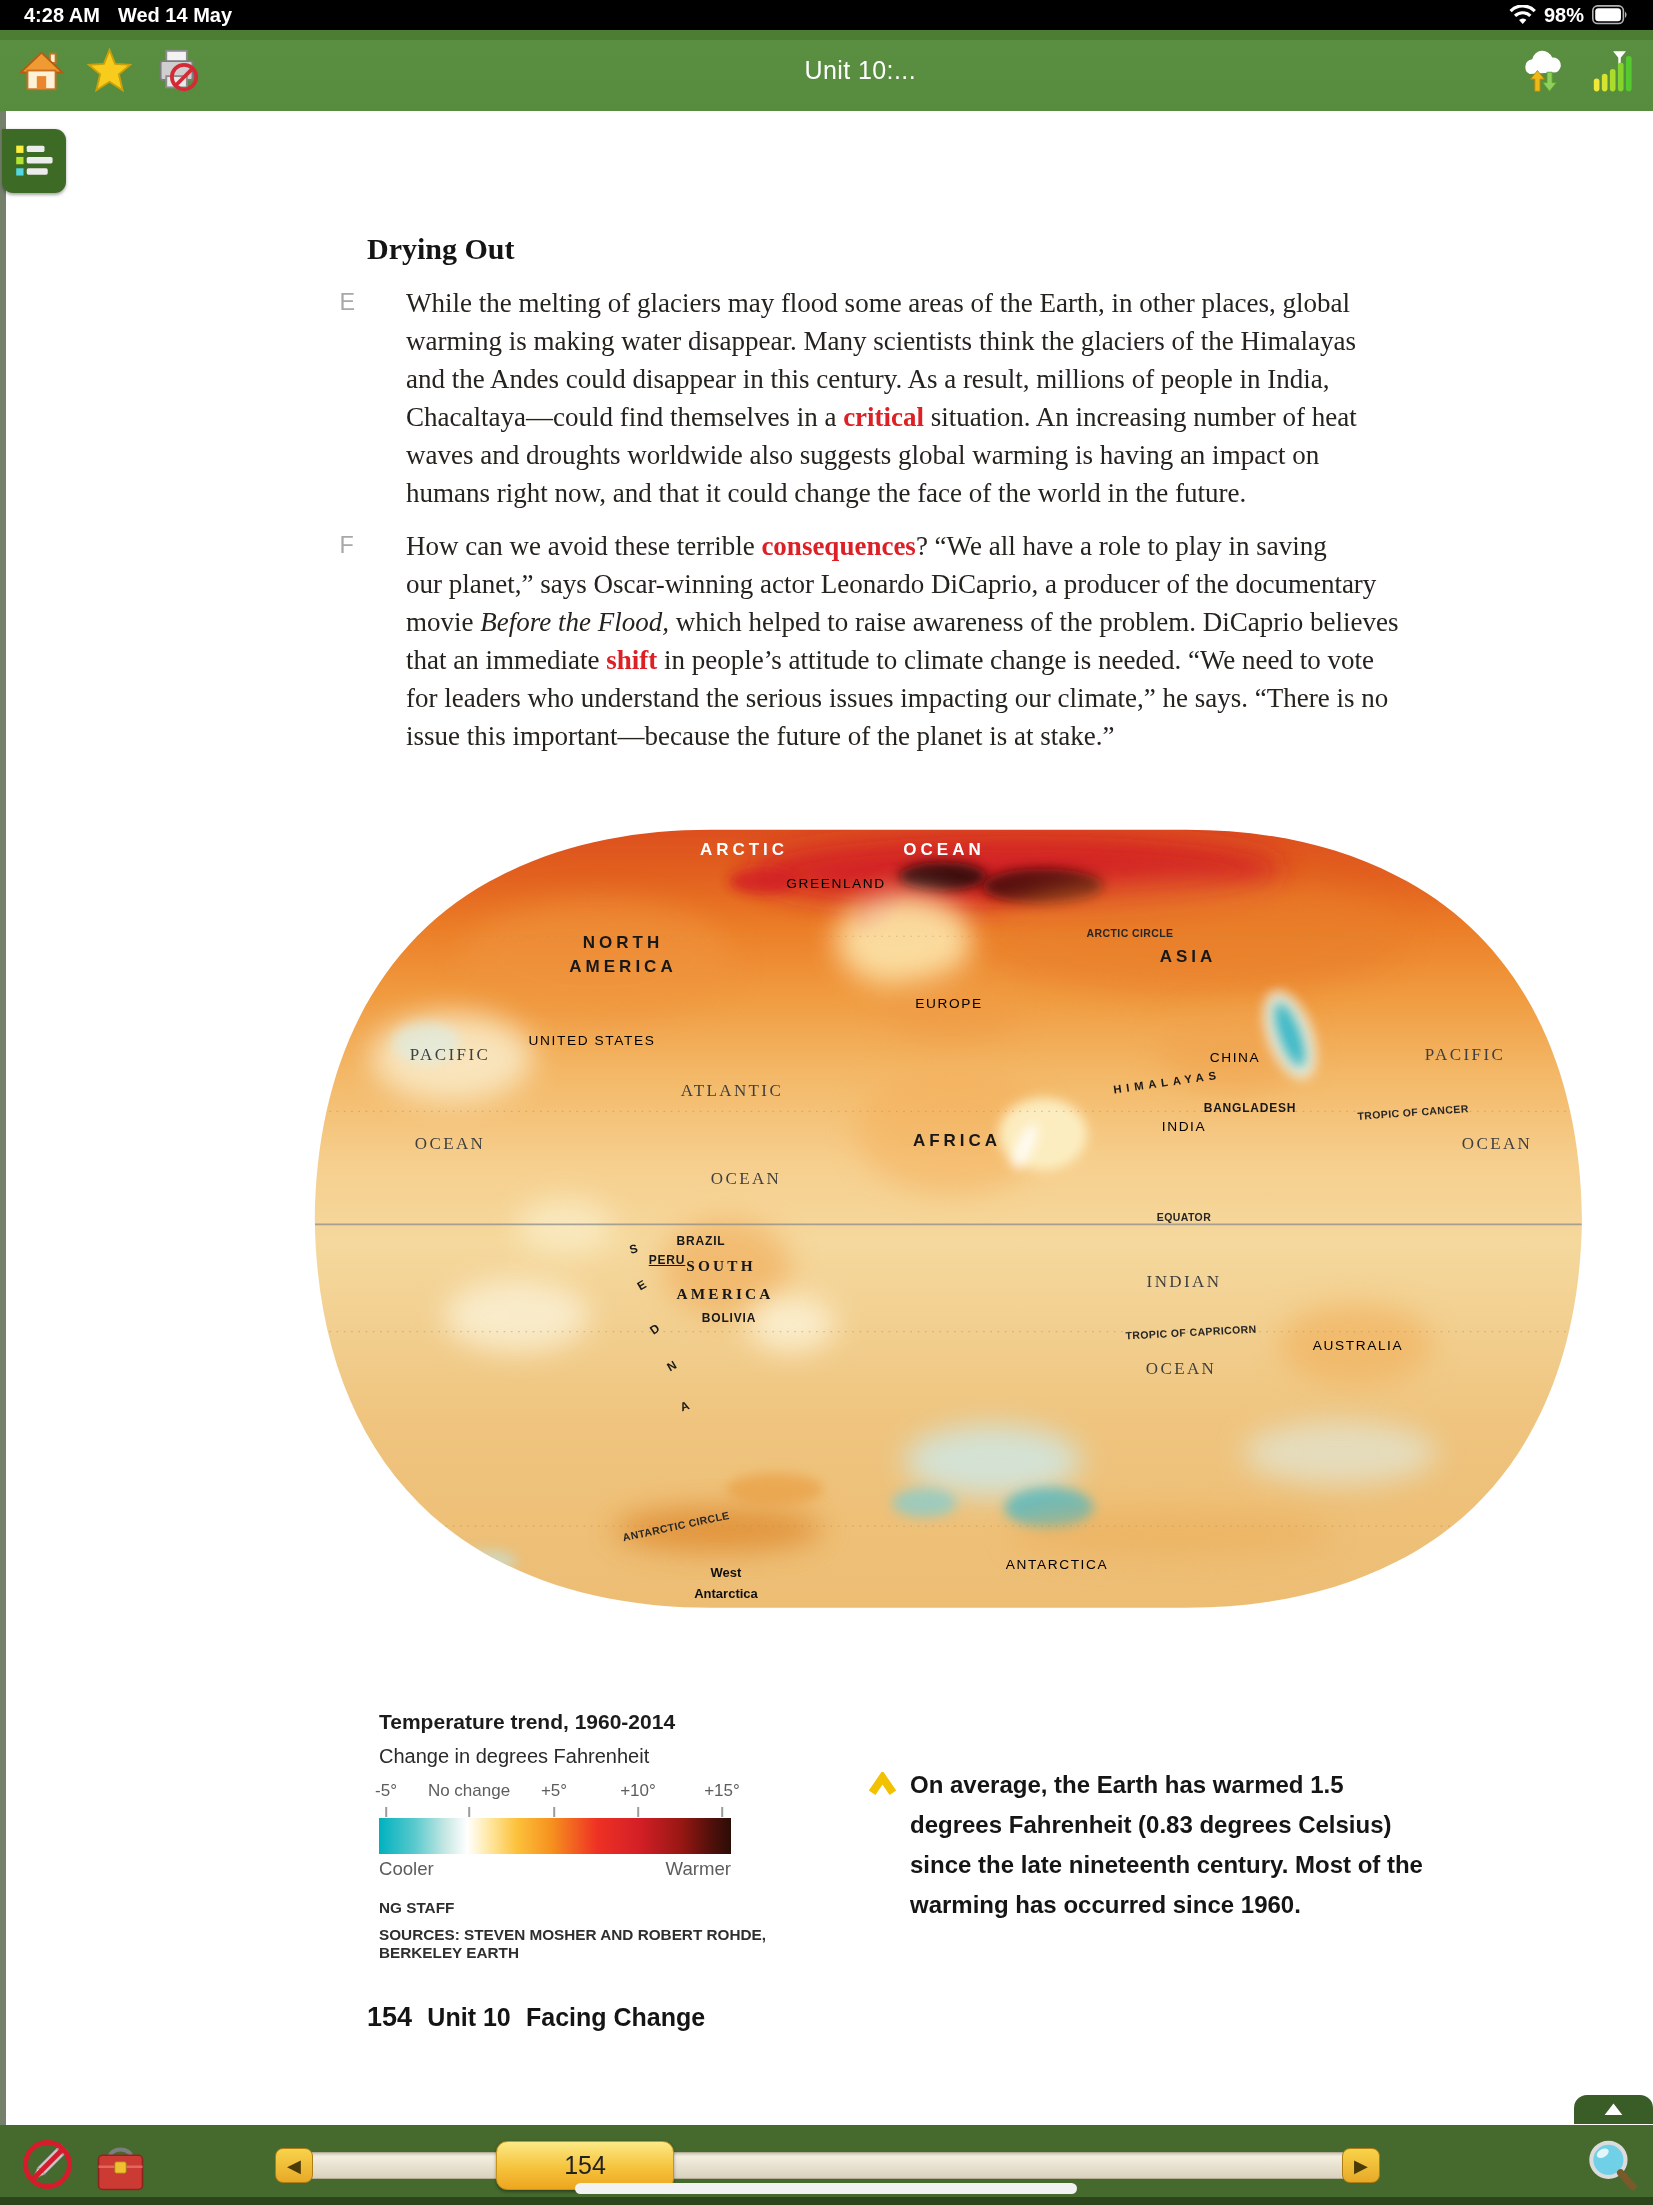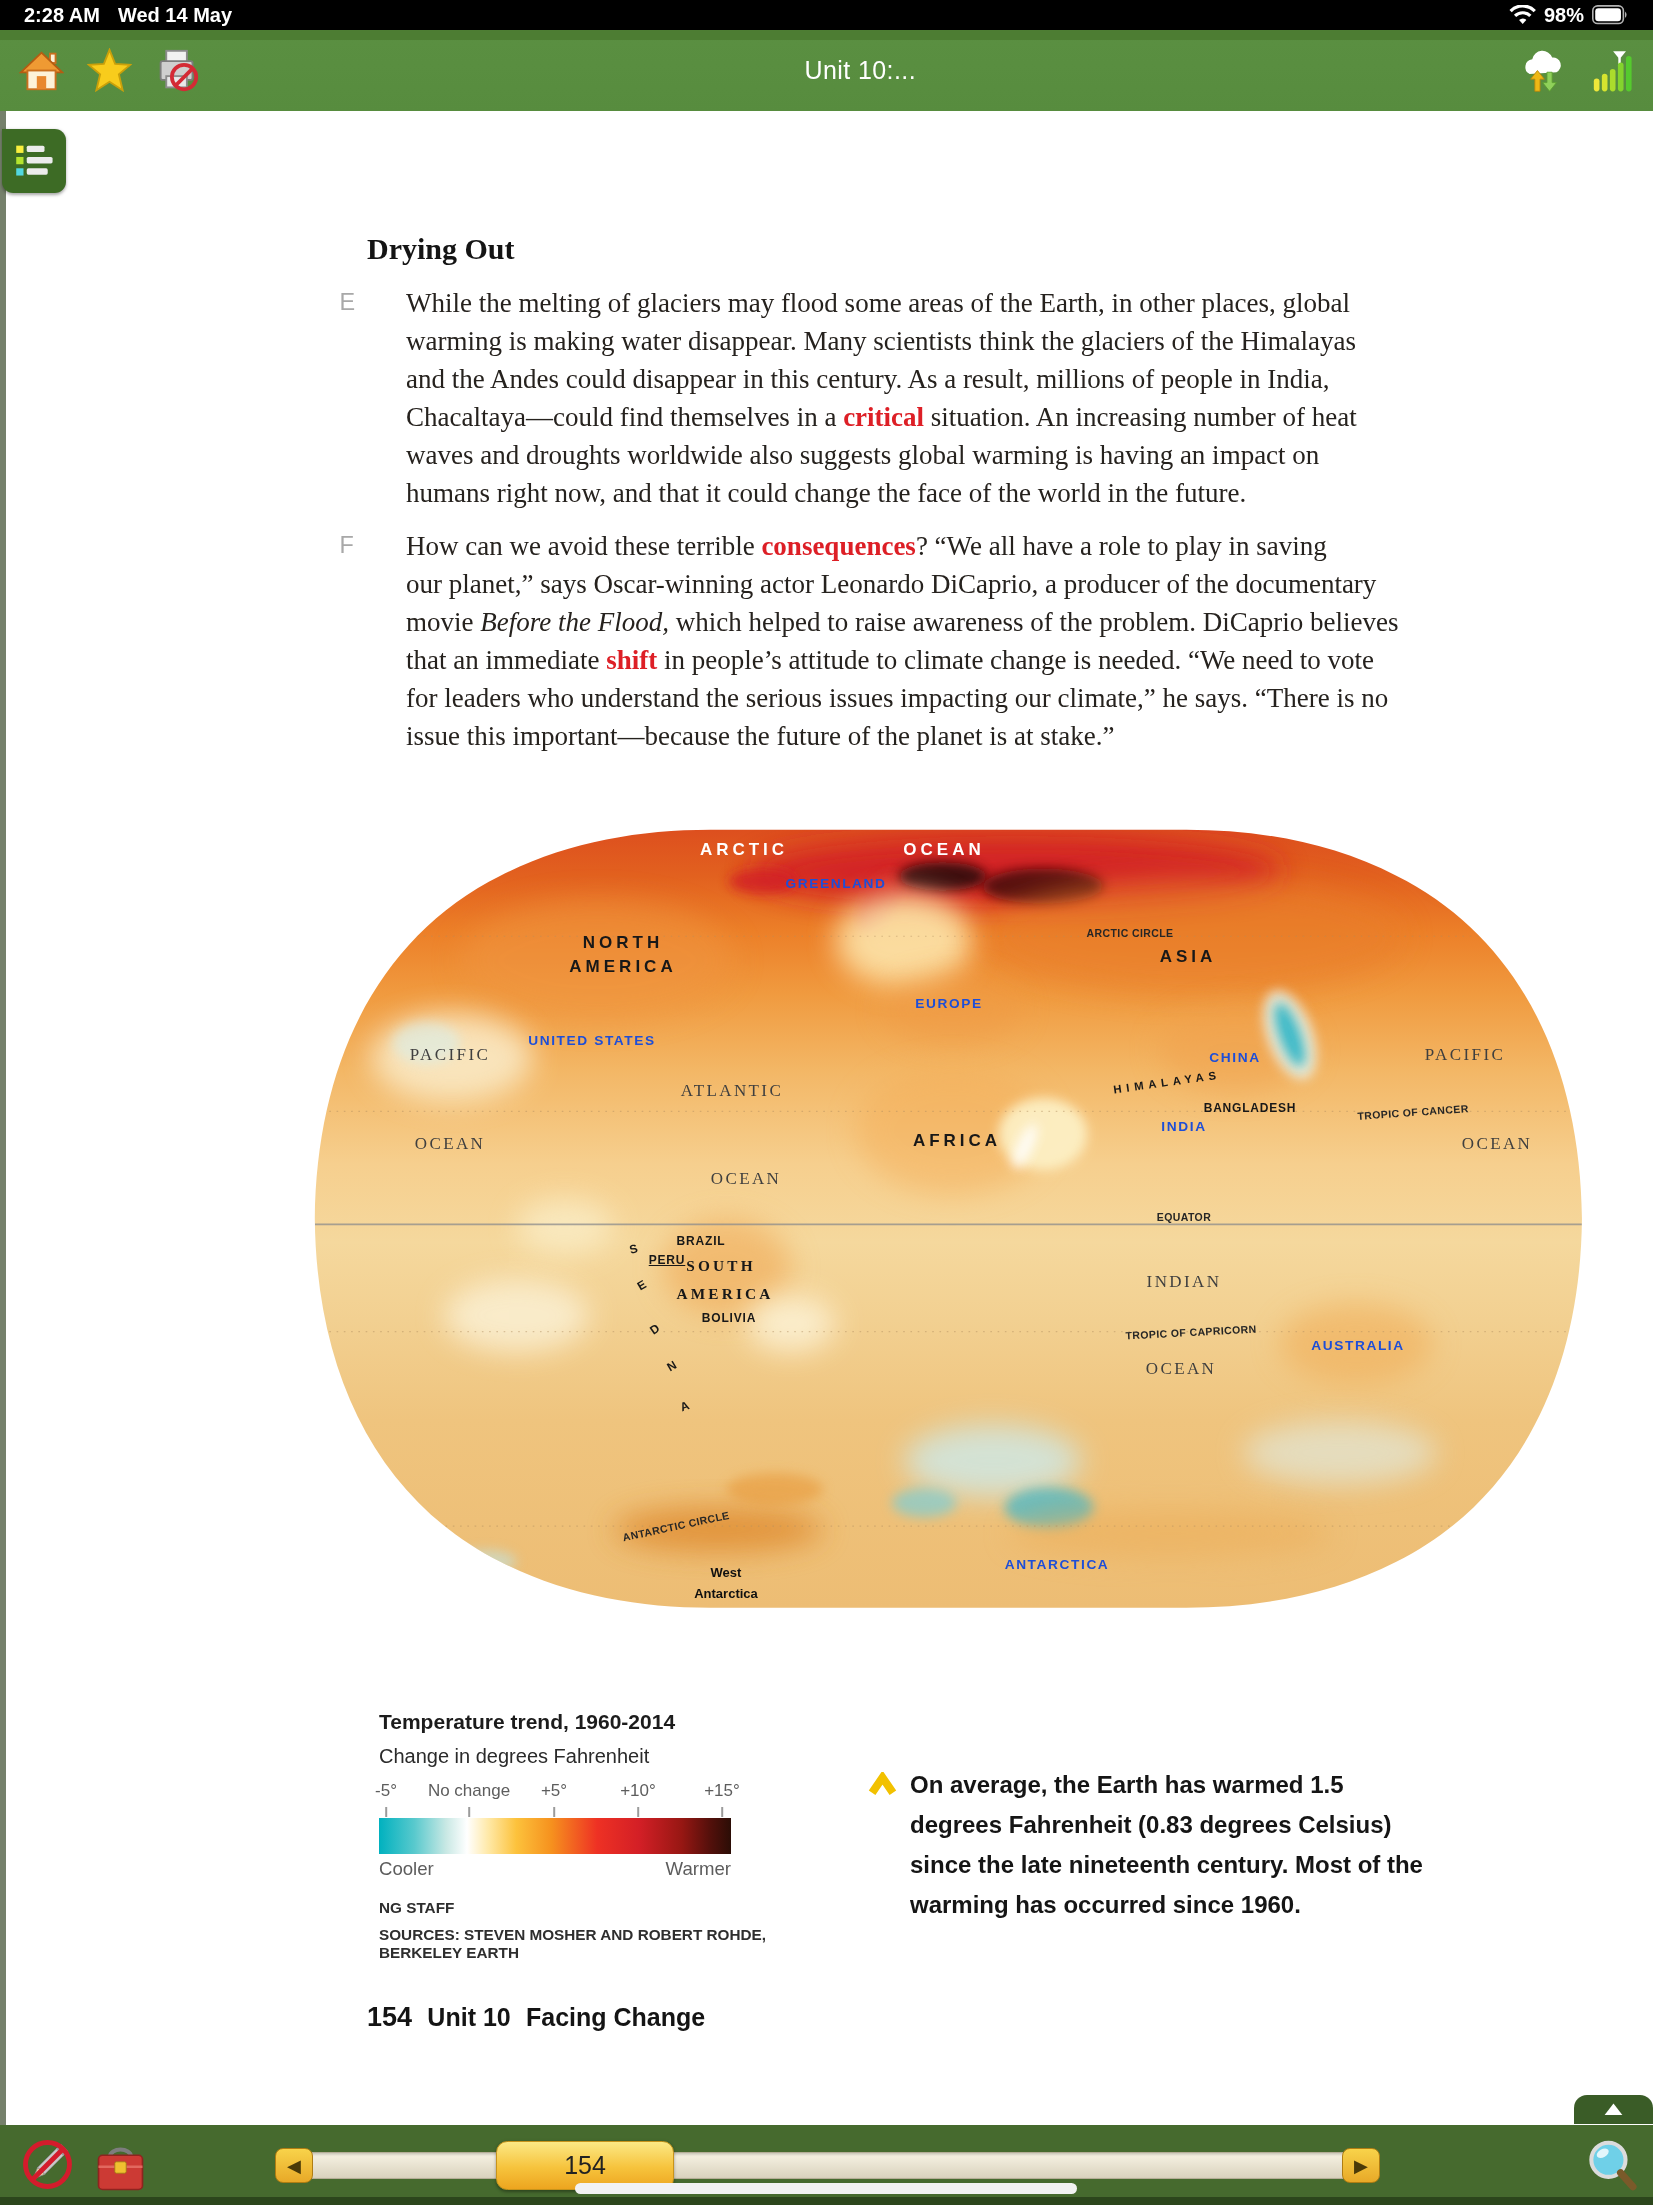--- a/index.html
+++ b/index.html
@@ -36,21 +36,21 @@
   .pline{font:400 27px "Liberation Serif",serif;color:#26221e;line-height:38px;height:38px;white-space:nowrap;margin-left:39px;}
   .pline .red{color:#dd1f26;font-weight:700;}
   .pline .it{font-style:italic;}
 
   
   #mapsvg{left:0;top:0;width:1653px;height:2205px;pointer-events:none;}
   #maplabels{left:0;top:0;width:1653px;height:2205px;}
   .ml{position:absolute;white-space:nowrap;font-family:"Liberation Sans",sans-serif;}
   .ow{font-weight:700;font-size:17px;color:#fff;letter-spacing:4px;}
   .ll{font-weight:700;font-size:17px;color:#181818;letter-spacing:4px;}
-  .lm{font-weight:700;font-size:13.7px;color:#1d4ed8;letter-spacing:1.6px;}
+  .lm{font-weight:400;font-size:13.7px;color:#000000;letter-spacing:1.6px;}
   .lm2{font-weight:700;font-size:15.3px;color:#181818;letter-spacing:3.2px;font-family:Liberation Serif, serif;}
   .ls{font-weight:700;font-size:12px;color:#181818;letter-spacing:0.8px;}
   .geo{font-weight:700;font-size:10.5px;color:#262626;letter-spacing:0.4px;}
   .range{font-weight:700;font-size:11.3px;color:#181818;letter-spacing:4.8px;}
   .sea{font-family:"Liberation Serif",serif;font-weight:400;font-size:17px;color:#3f3f3f;letter-spacing:2.4px;}
   .wa{font-weight:700;font-size:13px;color:#101010;}
 
   
   #legend{left:379px;top:1710px;width:420px;}
   #legend .ltitle{font:700 21px "Liberation Sans";color:#1c1c1c;}
@@ -91,21 +91,21 @@
      font-size:25px;color:#222;}
   #homeind{left:575px;top:2183px;width:502px;height:10.5px;border-radius:5.7px;background:#f2f2f2;}
 
   .icon48{width:57px;height:57px;display:block;}
 </style>
 </head>
 <body>
 
 <div id="statusbar" class="abs">
   <div class="left">
-    <span>2:28 AM</span>
+    <span>4:28 AM</span>
     <span>Wed 14 May</span>
   </div>
   <div class="right">
     <svg width="27.4" height="21" viewBox="0 0 34 26">
       <path d="M17 23.5 L21.5 18.5 A7 7 0 0 0 12.5 18.5 Z" fill="#fff"></path>
       <path d="M7.5 13.5 A13.5 13.5 0 0 1 26.5 13.5" stroke="#fff" stroke-width="4" fill="none"></path>
       <path d="M2 7.5 A21 21 0 0 1 32 7.5" stroke="#fff" stroke-width="4" fill="none"></path>
     </svg>
     <span>98%</span>
     <svg width="37" height="19.4" viewBox="0 0 46 24">

